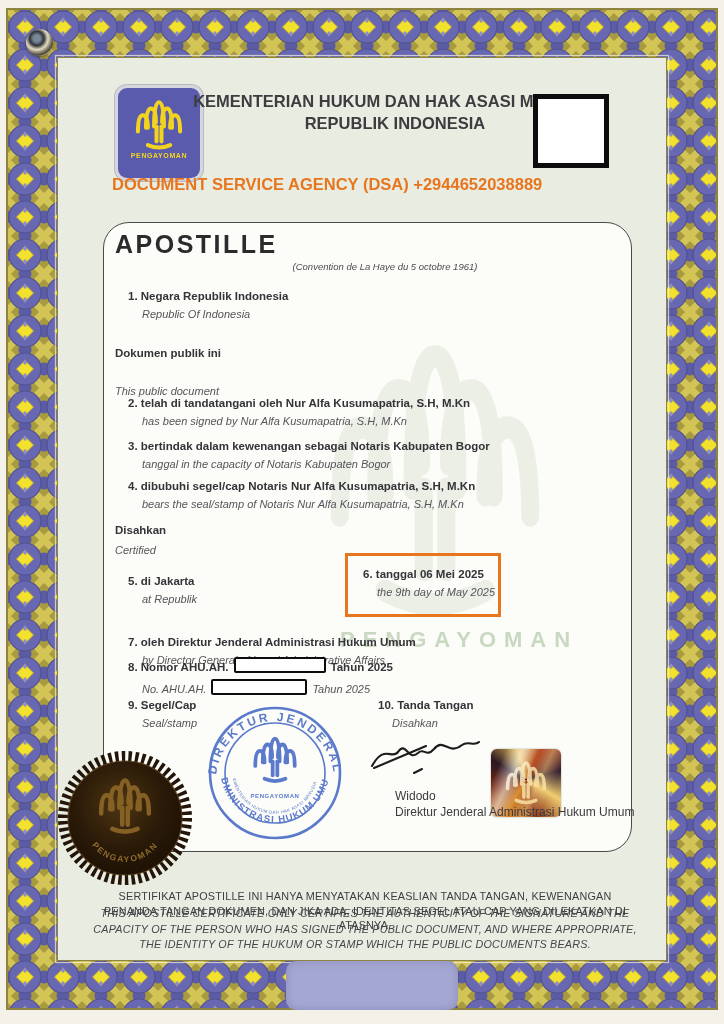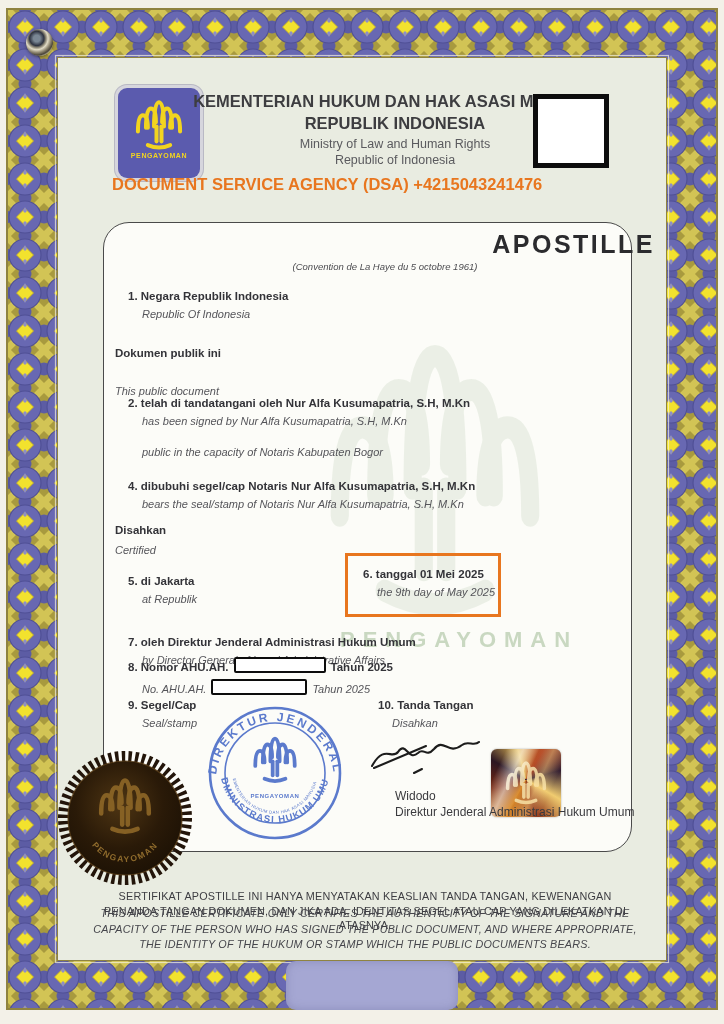--- a/index.html
+++ b/index.html
@@ -22,21 +22,21 @@
     color:#3d3d40;line-height:22px;}
   .hdr-en{left:180px;top:137px;width:430px;text-align:center;font-size:12.5px;color:#5a5a5e;line-height:15.5px;}
   .qr-redact{left:533px;top:94px;width:66px;height:64px;background:#fff;border:5px solid #0d0d0d;}
   .ad{left:112px;top:173px;font-size:16.5px;font-weight:bold;color:#e8761f;line-height:22.5px;}
   
   .body-card{left:103px;top:222px;width:527px;height:628px;background:#fcfcf8;
     border:1.5px solid #4a4a4a;border-radius:26px;}
   
   .wm-tree{left:295px;top:305px;opacity:.10;color:#5f8a52;}
   .wm-text{left:340px;top:627px;font-size:22px;font-weight:bold;letter-spacing:8px;color:#c9d8c1;}
-  .title{left:115px;top:230px;width:540px;text-align:right;font-size:25px;font-weight:bold;
+  .title{left:115px;top:230px;width:540px;text-align:left;font-size:25px;font-weight:bold;
     letter-spacing:2.5px;color:#2b2b2e;}
   .subtitle{left:115px;top:261px;width:540px;text-align:center;font-size:9.5px;font-style:italic;color:#4c4c50;}
   .t-id{font-size:11.5px;font-weight:600;color:#333338;white-space:nowrap;}
   .t-en{font-size:11px;font-style:italic;color:#55555a;margin-top:6px;margin-left:14px;white-space:nowrap;}
   .item{position:absolute;left:128px;}
   .center-col{left:115px;width:560px;text-align:left;}
   .center-col .t-en{margin-left:0;}
   .date-box{left:345px;top:553px;width:150px;height:58px;border:3.5px solid #e8761f;background:transparent;}
   .redact{display:inline-block;width:88px;height:12px;background:#fff;border:2.5px solid #0c0c0c;
     border-radius:2px;vertical-align:-2px;margin:0 5px;}
@@ -109,28 +109,24 @@
   <div class="abs logo">
     <svg width="62" height="64" viewBox="0 0 100 100" style="color:#f2d41f">
         <use href="#tree"></use>
       </svg>
     <div class="logo-label">PENGAYOMAN</div>
   </div>
   <div class="abs hdr-id">
     <div>KEMENTERIAN HUKUM DAN HAK ASASI MANUSIA</div>
     <div>REPUBLIK INDONESIA</div>
   </div>
-  <div class="abs hdr-en">
-    <div>Ministry of Law and Human Rights</div>
-    <div>Republic of Indonesia</div>
-  </div>
   <div class="abs qr-redact"></div>
 
   <div class="abs ad">
-    <div>DOCUMENT SERVICE AGENCY (DSA) +4215043241476</div>
+    <div>DOCUMENT SERVICE AGENCY (DSA) +2944652038889</div>
   </div>
 
   <div class="abs body-card"></div>
 
   <svg class="abs wm-tree" width="280" height="340" viewBox="0 0 100 100" preserveAspectRatio="none">
       <use href="#tree"></use>
     </svg>
   <div class="abs wm-text">PENGAYOMAN</div>
 
   <div class="abs title">APOSTILLE</div>
@@ -145,41 +141,42 @@
     <div class="t-id" style="white-space:normal">Dokumen publik ini</div>
     <div class="t-en" style="margin-top:26px;white-space:normal">This public document</div>
   </div>
 
   <div class="item" style="top:397px">
     <div class="t-id"><span>2.</span> <span>telah di tandatangani oleh Nur Alfa Kusumapatria, S.H, M.Kn</span></div>
     <div class="t-en">has been signed by Nur Alfa Kusumapatria, S.H, M.Kn</div>
   </div>
 
   <div class="item" style="top:440px">
-    <div class="t-en">public in the capacity of Notaris Kabupaten Bogor</div>
+    <div class="t-id"><span>3.</span> <span>bertindak dalam kewenangan sebagai Notaris Kabupaten Bogor</span></div>
+    <div class="t-en">tanggal in the capacity of Notaris Kabupaten Bogor</div>
   </div>
 
   <div class="item" style="top:480px">
     <div class="t-id"><span>4.</span> <span>dibubuhi segel/cap Notaris Nur Alfa Kusumapatria, S.H, M.Kn</span></div>
     <div class="t-en">bears the seal/stamp of Notaris Nur Alfa Kusumapatria, S.H, M.Kn</div>
   </div>
 
   <div class="abs center-col" style="top:524px">
     <div class="t-id" style="white-space:normal">Disahkan</div>
     <div class="t-en" style="margin-top:8px;white-space:normal">Certified</div>
   </div>
 
   <div class="item" style="top:575px">
     <div class="t-id"><span>5.</span> <span>di Jakarta</span></div>
     <div class="t-en">at Republik</div>
   </div>
 
   <div class="abs date-box"></div>
   <div class="item" style="left:363px;top:568px">
-    <div class="t-id"><span>6.</span> <span>tanggal 01 Mei 2025</span></div>
+    <div class="t-id"><span>6.</span> <span>tanggal 06 Mei 2025</span></div>
     <div class="t-en">the 9th day of May 2025</div>
   </div>
 
   <div class="item" style="top:636px">
     <div class="t-id"><span>7.</span> <span>oleh Direktur Jenderal Administrasi Hukum Umum</span></div>
     <div class="t-en">by Director General of Legal Administrative Affairs</div>
   </div>
 
   <div class="item" style="top:657px">
     <div class="t-id">

